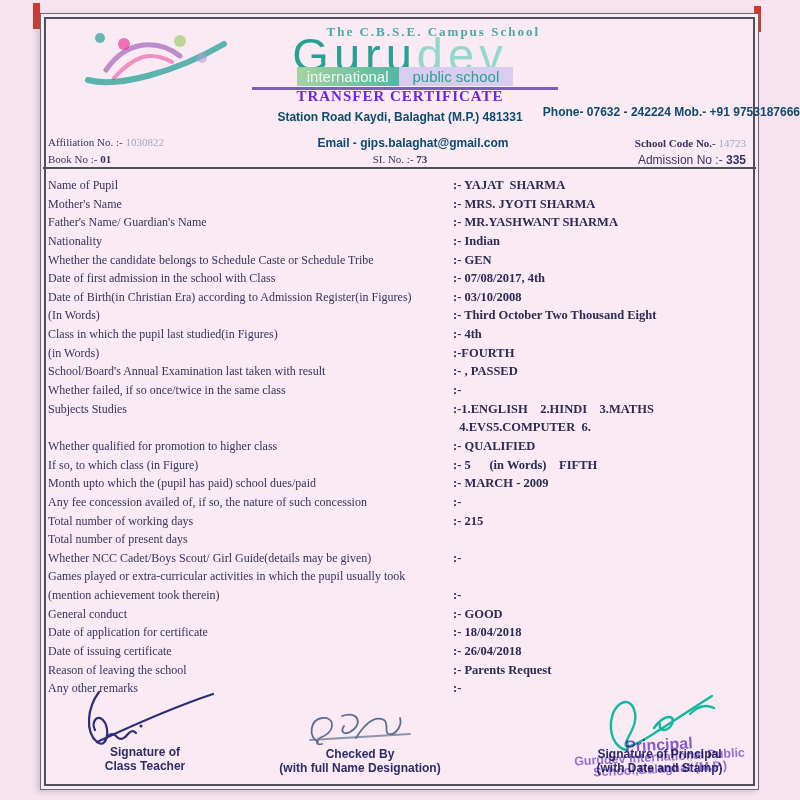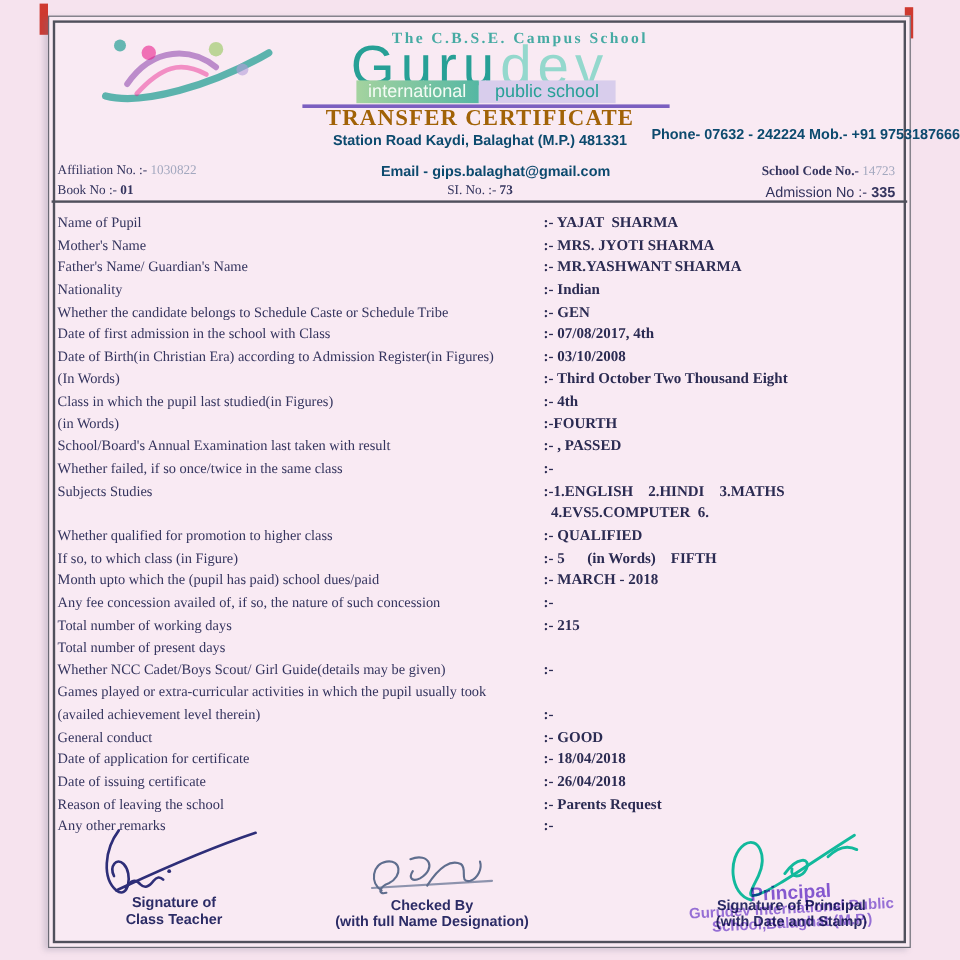--- a/index.html
+++ b/index.html
@@ -28,21 +28,21 @@
          font-family:"Liberation Sans",sans-serif;font-size:47px;line-height:46px;
          letter-spacing:5px;color:var(--teal);font-weight:400;}
   .brand .dev{color:var(--teal-light);}
   .banner{position:absolute;left:252px;top:67px;width:306px;display:flex;justify-content:center;
           border-bottom:3px solid var(--underline);padding-bottom:1px;
           font-family:"Liberation Sans",sans-serif;font-size:15px;font-weight:normal;}
   .banner .intl{background:linear-gradient(90deg,var(--banner-g1),var(--banner-g2));color:#f4fbf4;
           padding:1px 10px;}
   .banner .pubsch{background:var(--banner-lav);color:var(--teal);padding:1px 14px;}
   .cert-title{position:absolute;left:0;top:88px;width:800px;text-align:center;font-weight:bold;
-          font-size:19px;letter-spacing:1px;color:#a16207;}
+          font-size:15px;letter-spacing:1px;color:#6d28d9;}
   .addr{position:absolute;left:0;width:800px;text-align:center;font-family:Liberation Sans, sans-serif;
           font-weight:bold;font-size:12px;color:#0c4a6e;}
   .addr.a1{top:110px;} .addr.a2{top:105px;text-align:right;} .addr.a3{top:136px;padding-left:13px;}
 
   
   .meta-item{position:absolute;font-size:11px;color:var(--ink);}
   .meta-item .v{font-weight:bold;}
   .meta-item .v.faded{font-weight:normal;color:var(--faded);}
   .m-affil{left:48px;top:136px;}
   .m-book{left:48px;top:153px;}
@@ -194,21 +194,21 @@
         <span class="row-value">:- QUALIFIED</span>
       </div>
 
       <div class="row">
         <span class="row-label">If so, to which class (in Figure)</span>
         <span class="row-value">:- 5      (in Words)    FIFTH</span>
       </div>
 
       <div class="row">
         <span class="row-label">Month upto which the (pupil has paid) school dues/paid</span>
-        <span class="row-value">:- MARCH - 2018</span>
+        <span class="row-value">:- MARCH - 2009</span>
       </div>
 
       <div class="row">
         <span class="row-label">Any fee concession availed of, if so, the nature of such concession</span>
         <span class="row-value">:-</span>
       </div>
 
       <div class="row">
         <span class="row-label">Total number of working days</span>
         <span class="row-value">:- 215</span>
@@ -222,21 +222,21 @@
         <span class="row-label">Whether NCC Cadet/Boys Scout/ Girl Guide(details may be given)</span>
         <span class="row-value">:-</span>
       </div>
 
       <div class="row">
         <span class="row-label">Games played or extra-curricular activities in which the pupil usually took</span>
         <span class="row-value"></span>
       </div>
 
       <div class="row">
-        <span class="row-label">(availed achievement level therein)</span>
+        <span class="row-label">(mention achievement took therein)</span>
         <span class="row-value">:-</span>
       </div>
 
       <div class="row">
         <span class="row-label">General conduct</span>
         <span class="row-value">:- GOOD</span>
       </div>
 
       <div class="row">
         <span class="row-label">Date of application for certificate</span>

